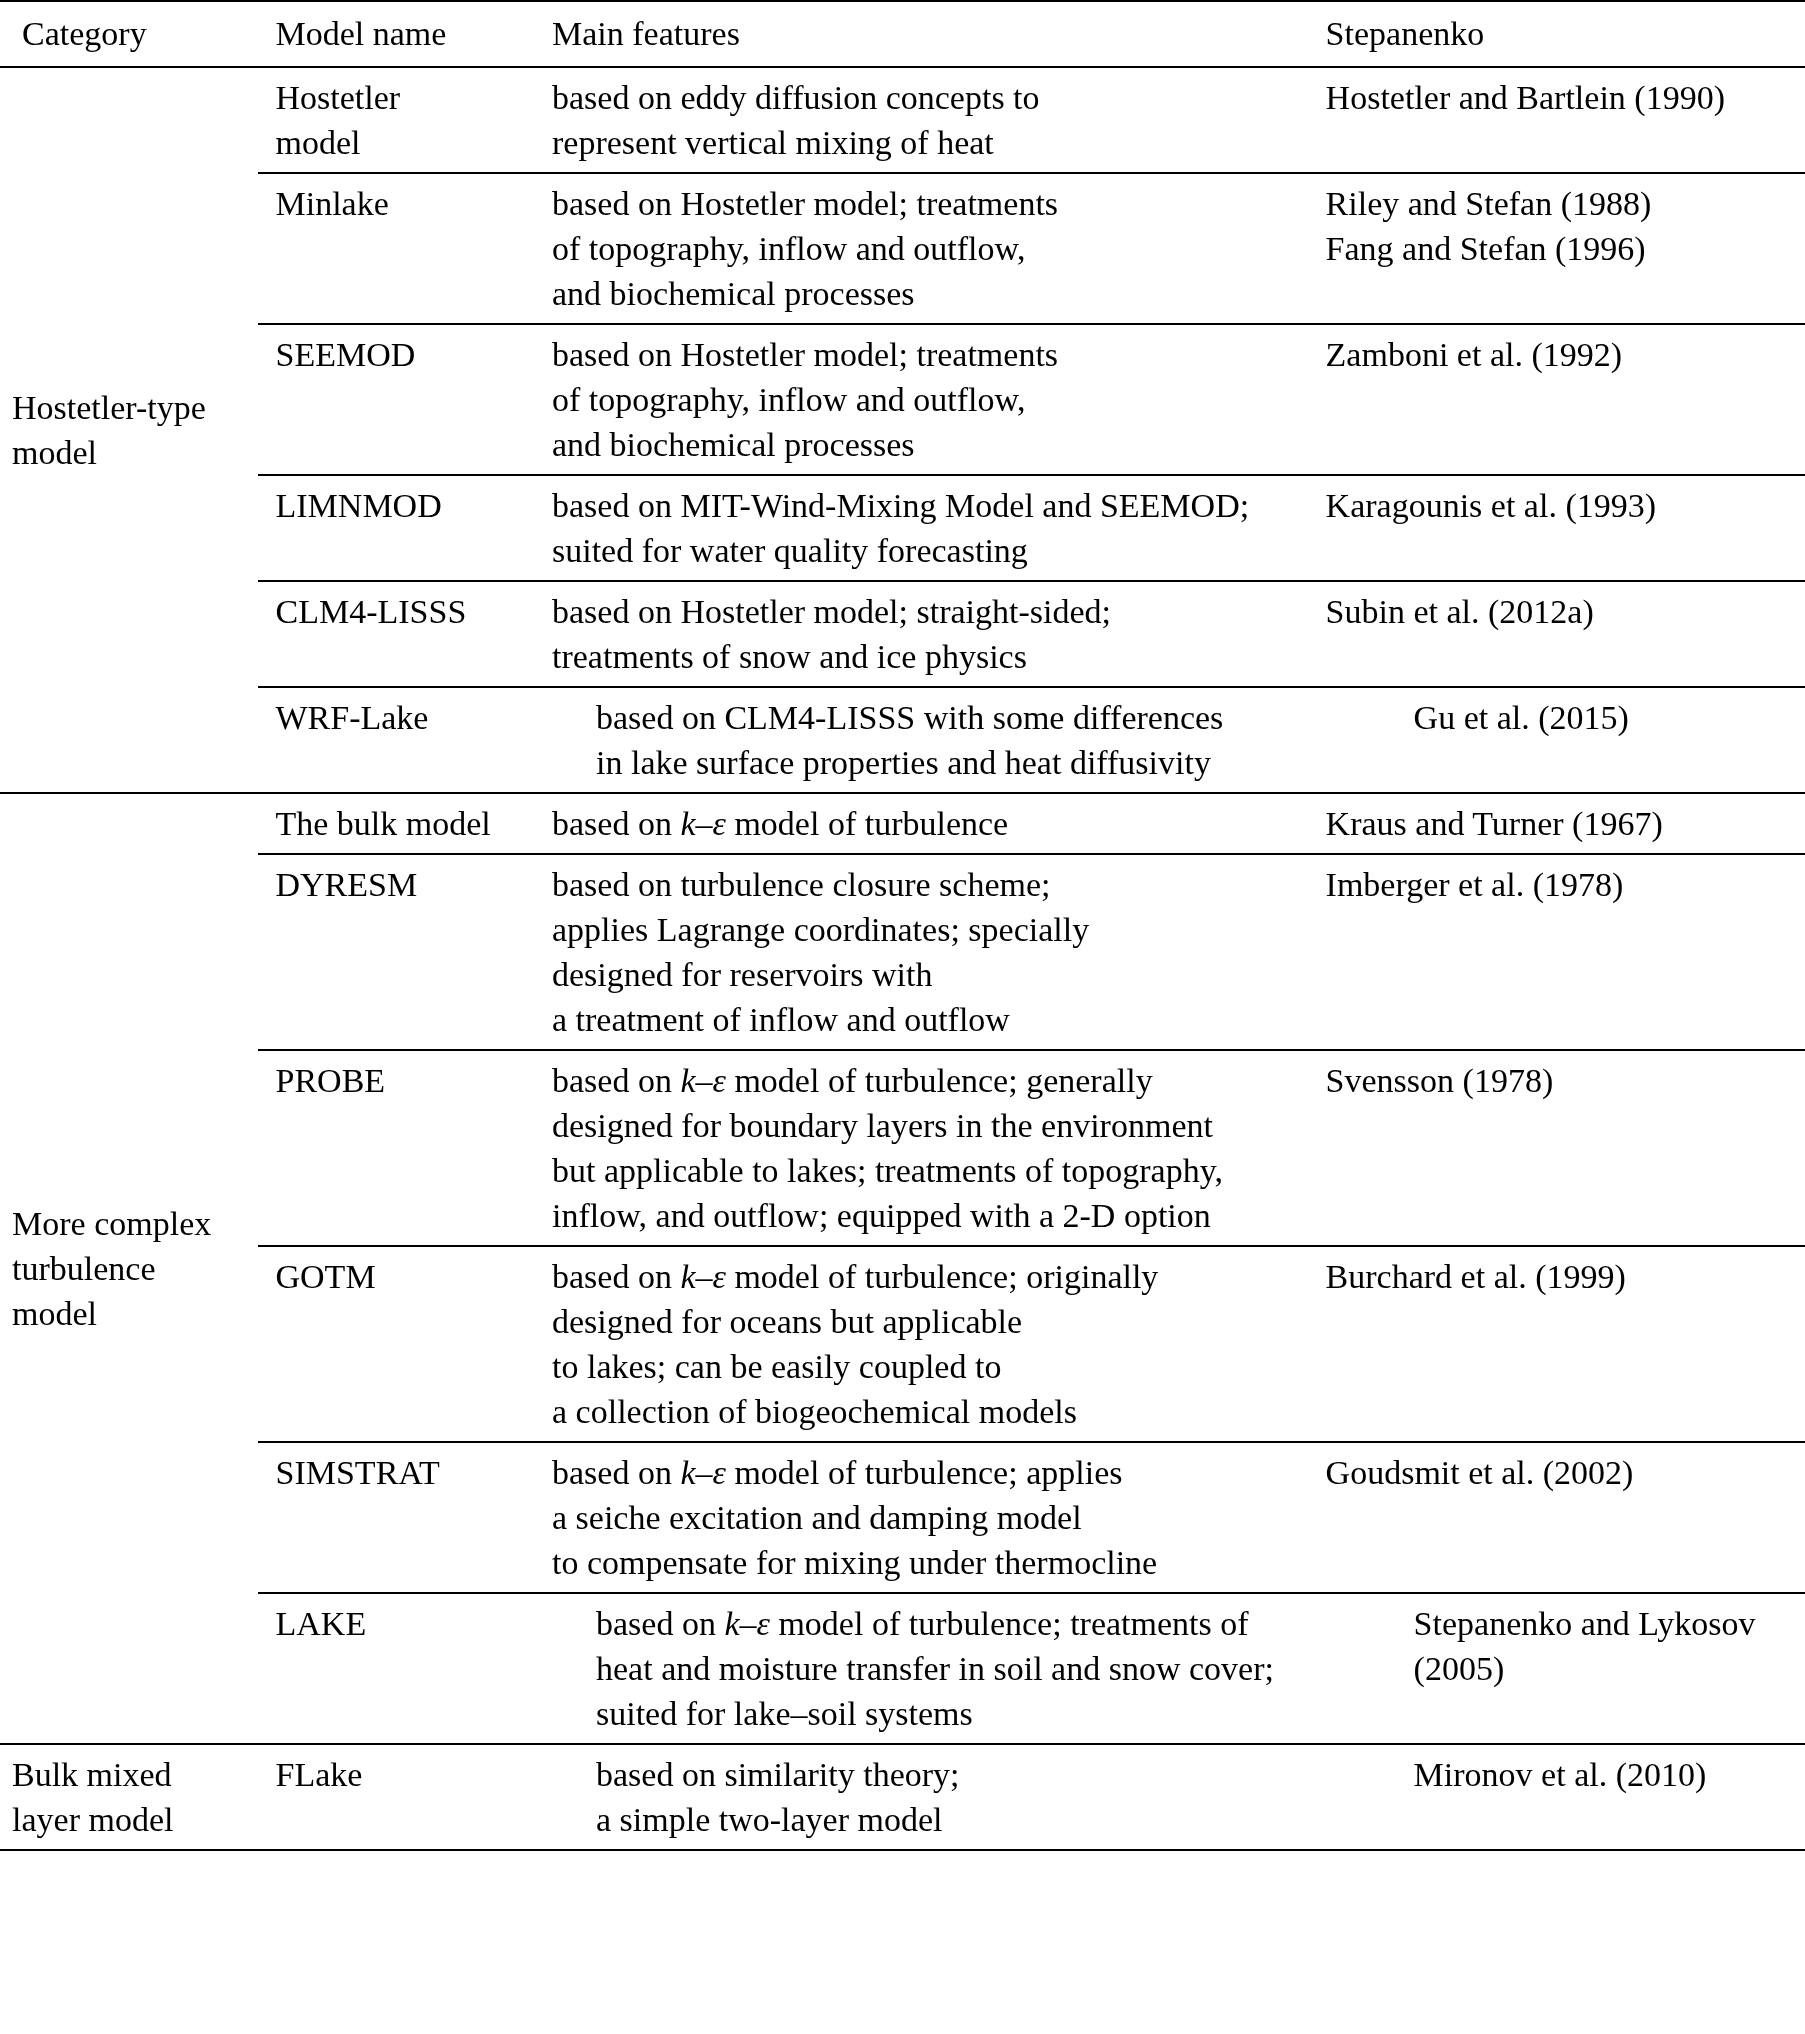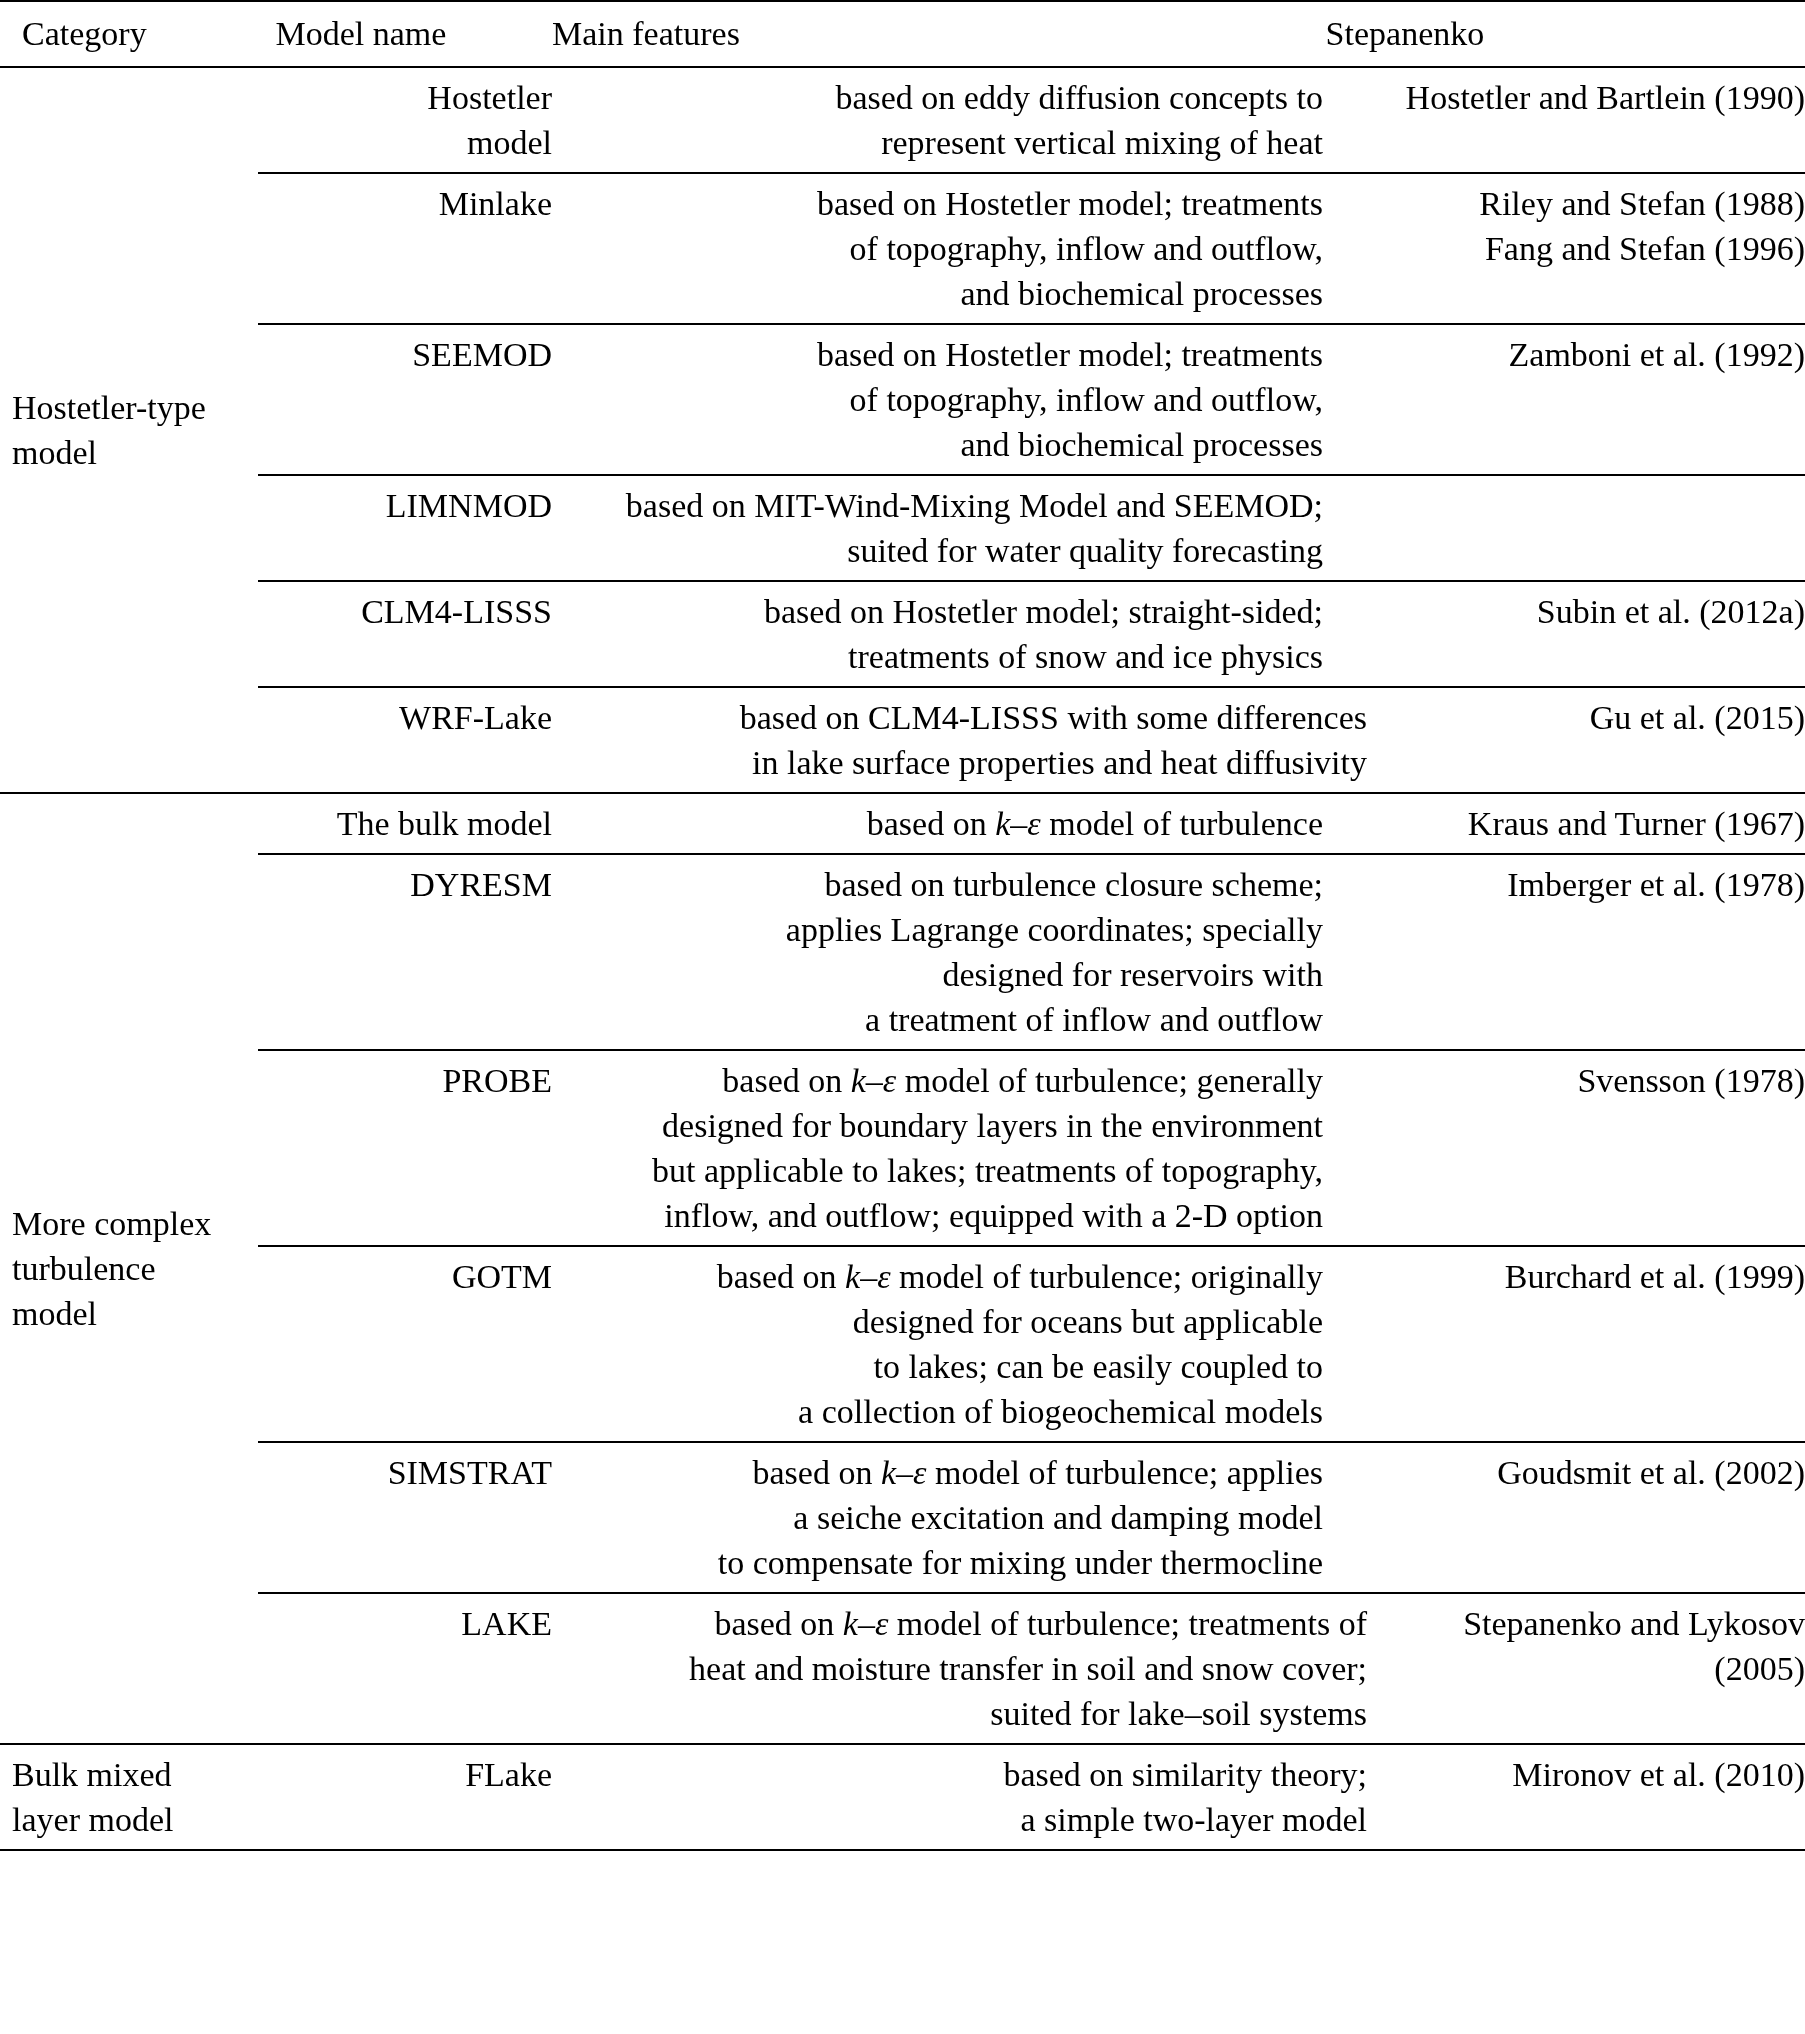--- a/index.html
+++ b/index.html
@@ -42,21 +42,20 @@
     align-items: center;
     padding-left: 12px;
     white-space: pre-line;
   }
   .model-rows { min-width: 0; }
   .model-row {
     display: grid;
     grid-template-columns: 294px 771px 1fr;
     padding: 7px 0;
     border-bottom: 2.6px solid #000;
-    text-align: right;
   }
   .model-row:last-child { border-bottom: none; gap: 44px; }
   .cell { white-space: pre-line; min-width: 0; }
 </style>
 </head>
 <body>
 
 <div class="table">
   <div class="header-row">
     <div class="h-cell pad-cat">Category</div>
@@ -91,20 +90,21 @@
     <div class="cell">based on Hostetler model; treatments
 of topography, inflow and outflow,
 and biochemical processes</div>
     <div class="cell pad-ref">Zamboni et al. (1992)</div>
   </div>
 
   <div class="model-row">
     <div class="cell pad-model">LIMNMOD</div>
     <div class="cell">based on MIT-Wind-Mixing Model and SEEMOD;
 suited for water quality forecasting</div>
+    <div class="cell pad-ref">Karagounis et al. (1993)</div>
   </div>
 
 
   <div class="model-row">
     <div class="cell pad-model">CLM4-LISSS</div>
     <div class="cell">based on Hostetler model; straight-sided;
 treatments of snow and ice physics</div>
     <div class="cell pad-ref">Subin et al. (2012a)</div>
   </div>
 

